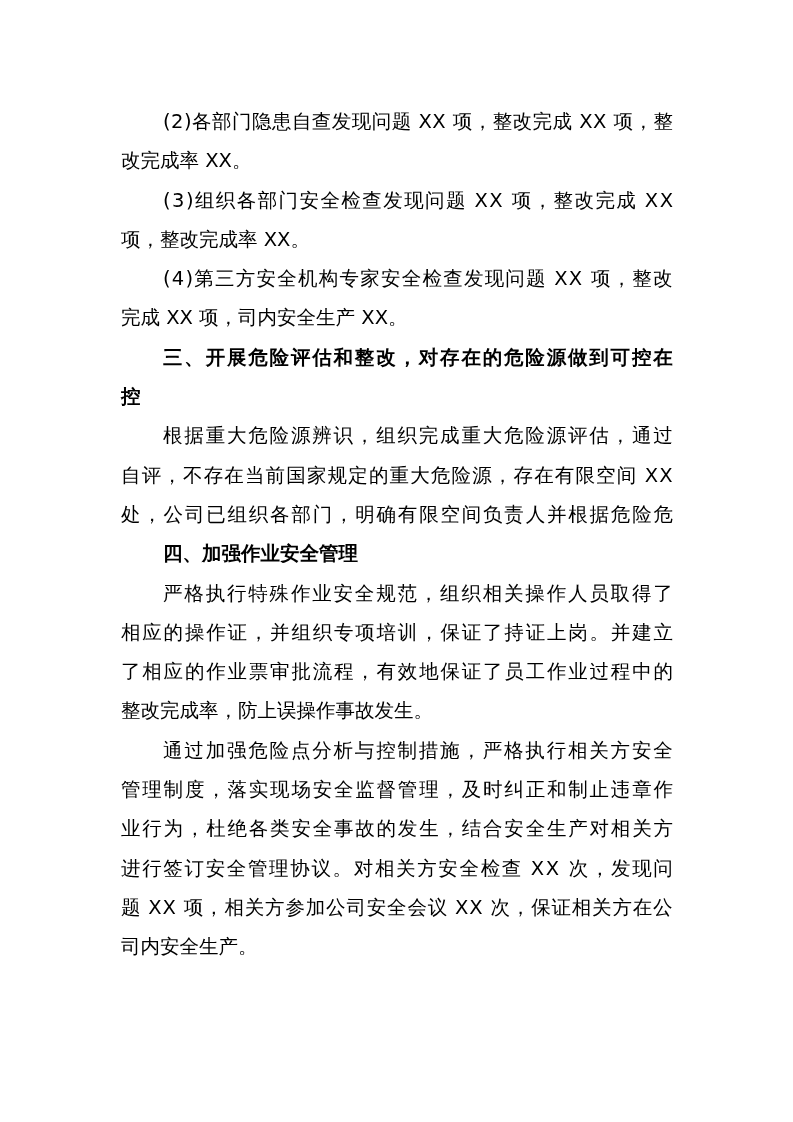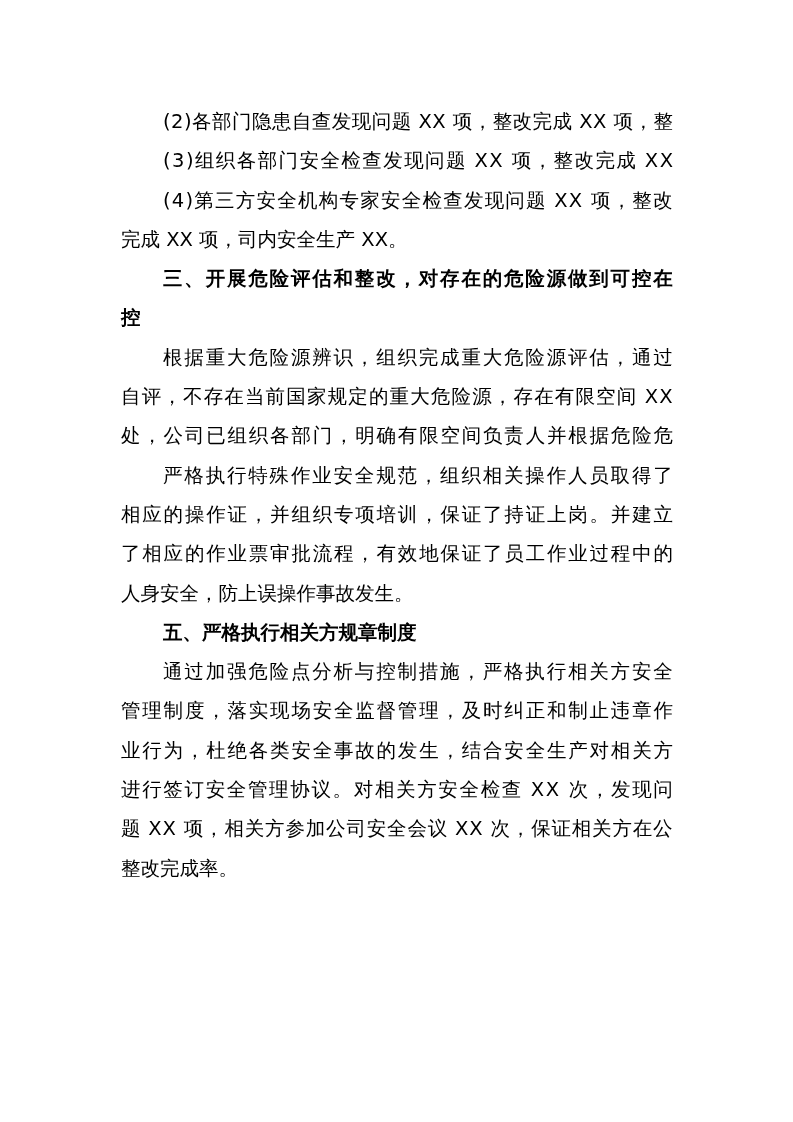--- a/index.html
+++ b/index.html
@@ -46,20 +46,21 @@
         <span class="j">完</span>
         <span class="j">成</span>
         <span class="j">&nbsp;</span>
         <span class="j">X</span>
         <span class="j">X</span>
         <span class="j">&nbsp;</span>
         <span class="j">项</span>
         <span class="j">，</span>
         <span class="j">整</span>
       </div>
+    <div class="line last">改完成率 XX。</div>
 
     <div class="line indent">
         <span class="j">(</span>
         <span class="j">3</span>
         <span class="j">)</span>
         <span class="j">组</span>
         <span class="j">织</span>
         <span class="j">各</span>
         <span class="j">部</span>
         <span class="j">门</span>
@@ -78,20 +79,21 @@
         <span class="j">项</span>
         <span class="j">，</span>
         <span class="j">整</span>
         <span class="j">改</span>
         <span class="j">完</span>
         <span class="j">成</span>
         <span class="j">&nbsp;</span>
         <span class="j">X</span>
         <span class="j">X</span>
       </div>
+    <div class="line last">项，整改完成率 XX。</div>
 
     <div class="line indent">
         <span class="j">(</span>
         <span class="j">4</span>
         <span class="j">)</span>
         <span class="j">第</span>
         <span class="j">三</span>
         <span class="j">方</span>
         <span class="j">安</span>
         <span class="j">全</span>
@@ -224,20 +226,21 @@
         <span class="j">责</span>
         <span class="j">人</span>
         <span class="j">并</span>
         <span class="j">根</span>
         <span class="j">据</span>
         <span class="j">危</span>
         <span class="j">险</span>
         <span class="j">危</span>
       </div>
 
+    <div class="line indent heading last">四、加强作业安全管理</div>
 
     <div class="line indent">
         <span class="j">严</span>
         <span class="j">格</span>
         <span class="j">执</span>
         <span class="j">行</span>
         <span class="j">特</span>
         <span class="j">殊</span>
         <span class="j">作</span>
         <span class="j">业</span>
@@ -307,23 +310,22 @@
         <span class="j">了</span>
         <span class="j">员</span>
         <span class="j">工</span>
         <span class="j">作</span>
         <span class="j">业</span>
         <span class="j">过</span>
         <span class="j">程</span>
         <span class="j">中</span>
         <span class="j">的</span>
       </div>
-    <div class="line last">人身安全，防上误操作事故发生。</div>
-
-    <div class="line indent heading last">五、严格执行相关方规章制度</div>
+    <div class="line last">整改完成率，防上误操作事故发生。</div>
+
 
     <div class="line indent">
         <span class="j">通</span>
         <span class="j">过</span>
         <span class="j">加</span>
         <span class="j">强</span>
         <span class="j">危</span>
         <span class="j">险</span>
         <span class="j">点</span>
         <span class="j">分</span>
@@ -456,16 +458,16 @@
         <span class="j">次</span>
         <span class="j">，</span>
         <span class="j">保</span>
         <span class="j">证</span>
         <span class="j">相</span>
         <span class="j">关</span>
         <span class="j">方</span>
         <span class="j">在</span>
         <span class="j">公</span>
       </div>
-    <div class="line last">整改完成率。</div>
+    <div class="line last">司内安全生产。</div>
 
   </div>
 </div>
 
 </body></html>

